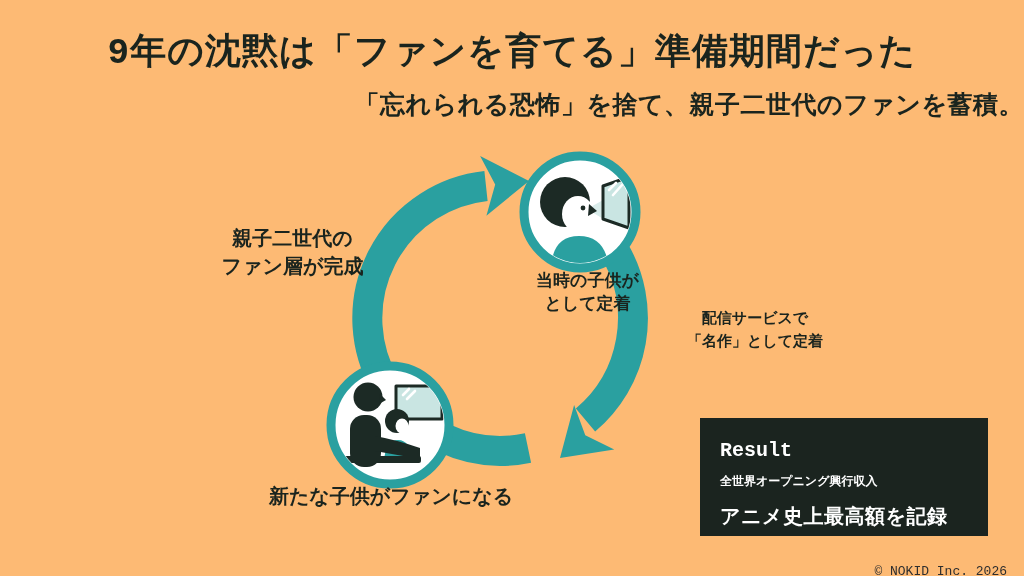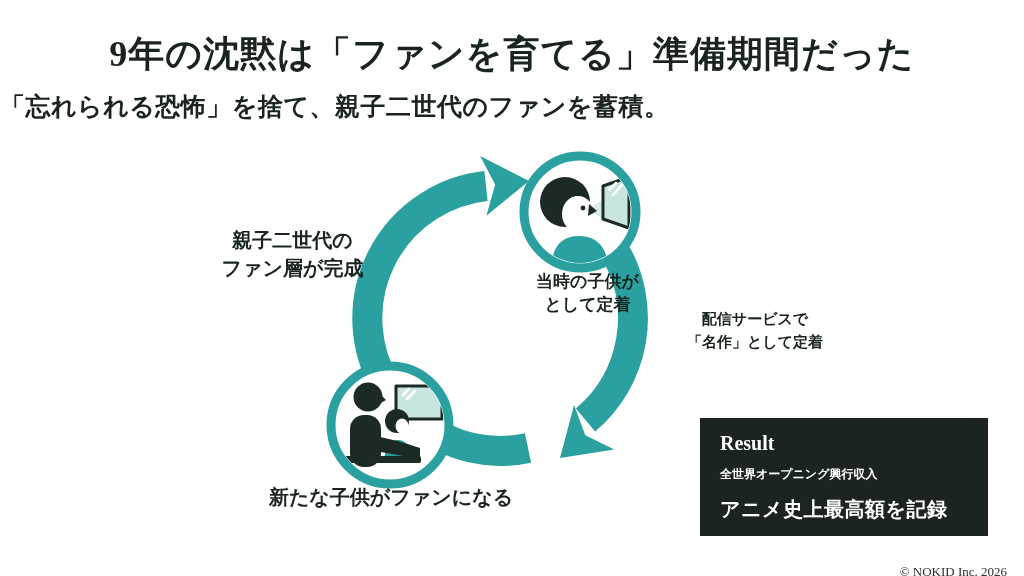--- a/index.html
+++ b/index.html
@@ -1,48 +1,48 @@
 <!DOCTYPE html>
 <html><head>
 <meta charset="utf-8">
 <style>
   html,body{margin:0;padding:0;background:#e9e9e7;}
   .stage{
     position:relative;width:1024px;height:576px;margin:0 auto;
-    background:#ffffff;overflow:hidden;
-    font-family:Liberation Serif, serif;
+    background:#fdba74;overflow:hidden;
+    font-family:Liberation Mono, monospace;
     color:#1a241e;
   }
   .title{
     position:absolute;top:31px;left:0;width:1024px;text-align:center;
     font-size:36px;line-height:46px;font-weight:800;letter-spacing:1px;
   }
   .subtitle{
-    position:absolute;top:91px;left:0;width:1024px;text-align:left;
+    position:absolute;top:91px;left:0;width:1024px;text-align:right;
     font-size:25px;line-height:32px;font-weight:800;letter-spacing:0.5px;
   }
   .cycle-svg{position:absolute;left:0;top:0;width:1024px;height:576px;}
   .teal{fill:#2aa0a0;}
   .teal-stroke{stroke:#2aa0a0;fill:none;}
   .dark{fill:#1c2a25;}
   .cone{fill:#d9ecea;}
   .white{fill:#ffffff;}
   .screen-frame{fill:#c9e5e2;stroke:#1c2a25;stroke-width:3;stroke-linejoin:round;}
   .shine{stroke:#ffffff;stroke-width:2.6;stroke-linecap:round;fill:none;}
   .lbl{
     position:absolute;font-weight:800;text-align:center;color:#1a241e;
   }
   .lbl-left{left:205px;top:226px;width:175px;font-size:20px;line-height:28px;text-align:center;}
   .lbl-top{left:510px;top:270px;width:155px;font-size:17px;line-height:23px;text-align:center;}
   .lbl-right{left:650px;top:308px;width:210px;font-size:15px;line-height:23px;}
   .lbl-bottom{left:262px;top:484px;width:258px;font-size:20px;line-height:27px;}
   .result-box{
     position:absolute;left:700px;top:418px;width:288px;height:118px;
     background:#1b241f;color:#ffffff;box-sizing:border-box;
-    padding:12px 20px 0 20px;
+    padding:20px 20px 0 20px;
   }
   .result-heading{font-size:20px;font-weight:800;line-height:26px;margin-bottom:7px;}
   .result-line1{font-size:12px;font-weight:700;line-height:23px;margin-bottom:8px;}
   .result-line2{font-size:20px;font-weight:800;line-height:31px;letter-spacing:0.5px;}
   .copyright{
     position:absolute;right:17px;top:540px;font-size:13px;color:#2e2e2e;font-weight:400;margin-top:24px;
   }
 </style>
 </head>
 <body>

